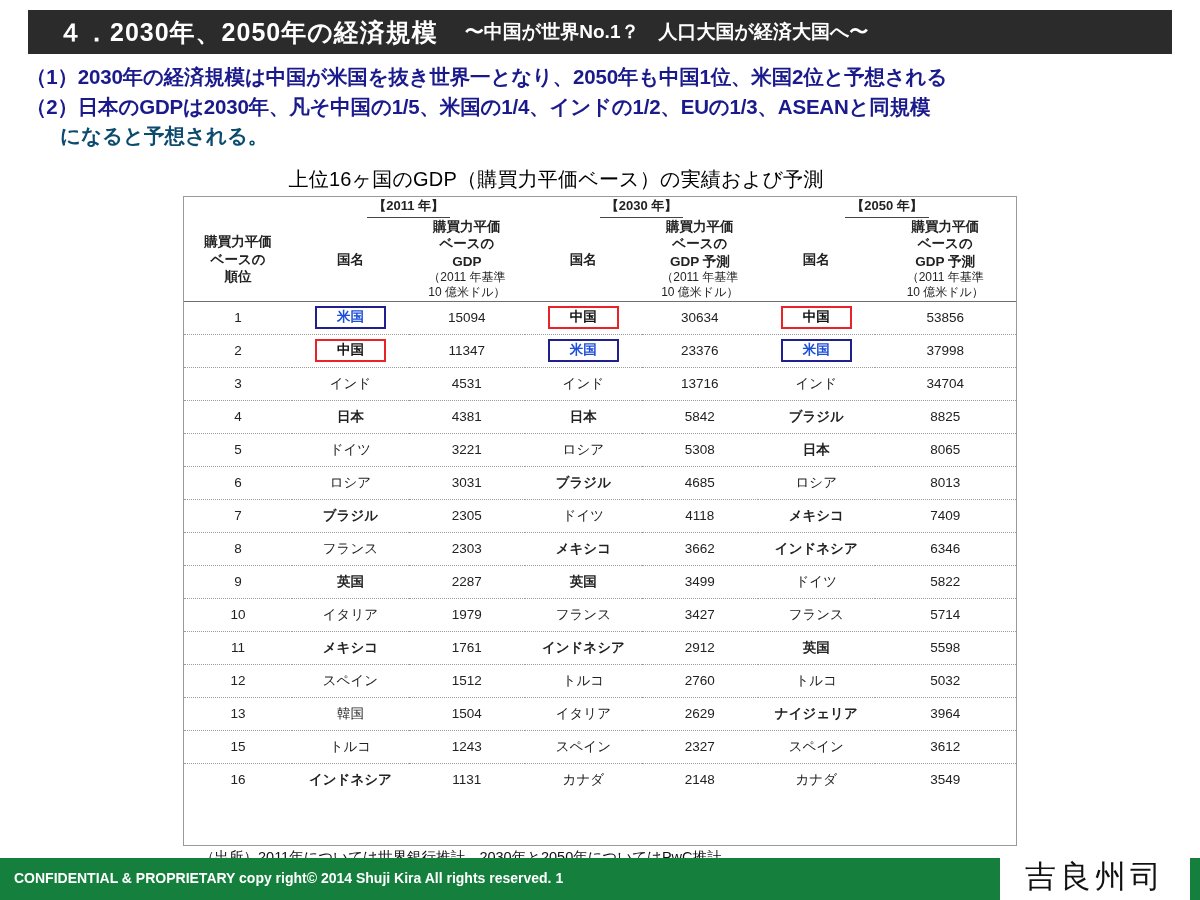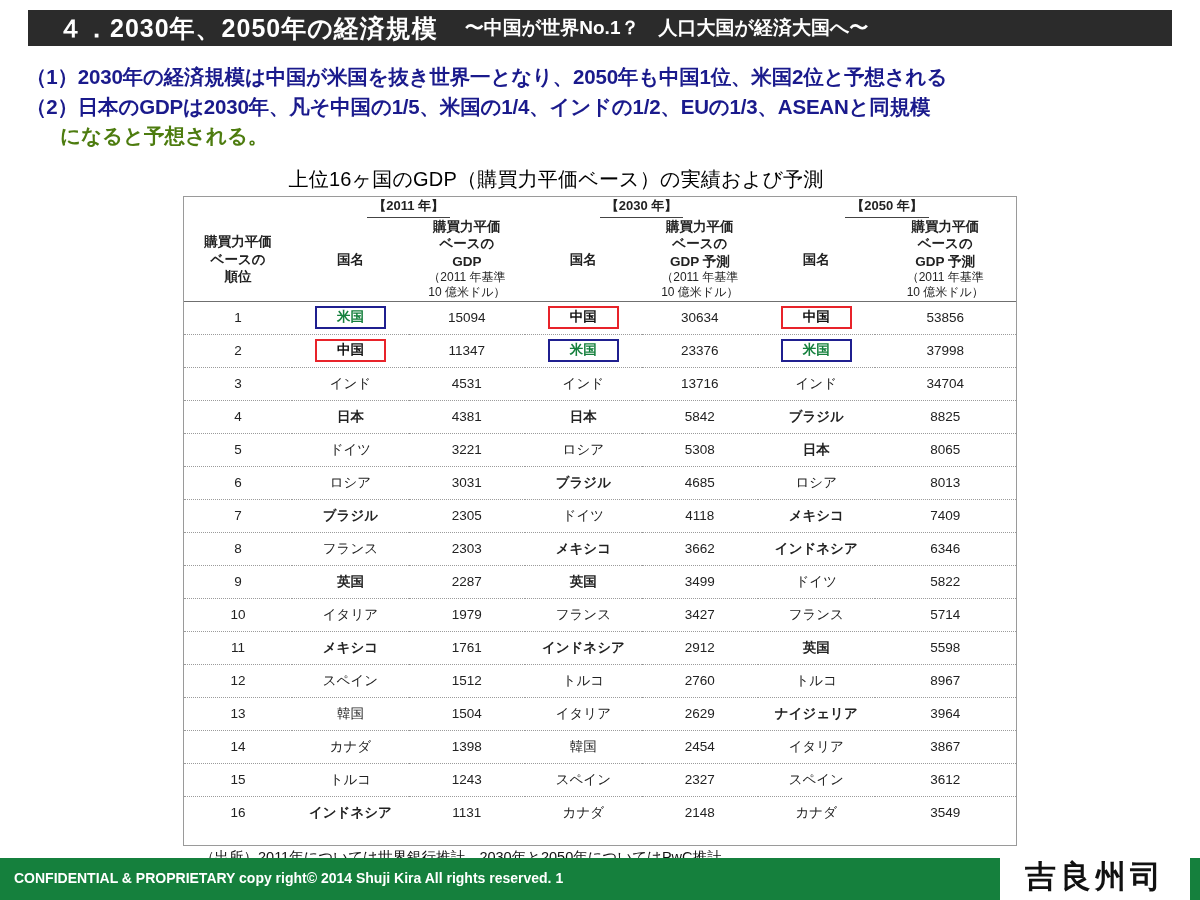--- a/index.html
+++ b/index.html
@@ -15,21 +15,21 @@
     overflow: hidden;
     position: relative;
   }
 
   
   .header-bar {
     position: absolute;
     left: 28px;
     top: 10px;
     width: 1144px;
-    height: 36px;
+    height: 44px;
     background: #2b2b2b;
     color: #ffffff;
     display: flex;
     align-items: center;
     padding-left: 30px;
     box-sizing: border-box;
   }
   .header-title {
     font-size: 25px;
     font-weight: bold;
@@ -61,21 +61,21 @@
   }
   .bullet-num {
     flex: 0 0 auto;
     white-space: nowrap;
   }
   .bullet-text {
     flex: 1 1 auto;
   }
   .bullet-cont {
     font-size: 20.5px;
-    color: #4d7c0f;
+    color: #0c4a6e;
     font-weight: bold;
     line-height: 1.45;
     padding-left: 34px;
   }
 
   
   .table-caption {
     position: absolute;
     top: 166px;
     left: 0;
@@ -147,21 +147,21 @@
   .val-cell  { font-size: 13.5px; }
   .name-cell { font-size: 13.5px; }
   .bold { font-weight: bold; }
   .red  { color: #e8232a; font-weight: bold; }
 
   .box-blue {
     display: inline-block;
     border: 2px solid #1f1f8f;
     padding: 2px 20px;
     font-weight: bold;
-    color: #15803d;
+    color: #1d4ed8;
     line-height: 1.1;
   }
   .box-red {
     display: inline-block;
     border: 2px solid #e8232a;
     padding: 2px 20px;
     font-weight: bold;
     color: #111;
     line-height: 1.1;
   }
@@ -384,41 +384,32 @@
           <td class="name-cell bold">英国</td>
           <td class="val-cell">5598</td>
         </tr>
         <tr class="data-row">
           <td class="rank-cell">12</td>
           <td class="name-cell">スペイン</td>
           <td class="val-cell">1512</td>
           <td class="name-cell">トルコ</td>
           <td class="val-cell">2760</td>
           <td class="name-cell">トルコ</td>
-          <td class="val-cell">8967</td>
+          <td class="val-cell">5032</td>
         </tr>
         <tr class="data-row">
           <td class="rank-cell">13</td>
           <td class="name-cell">韓国</td>
           <td class="val-cell">1504</td>
           <td class="name-cell">イタリア</td>
           <td class="val-cell">2629</td>
           <td class="name-cell bold">ナイジェリア</td>
           <td class="val-cell">3964</td>
         </tr>
         <tr class="data-row">
-          <td class="rank-cell">14</td>
-          <td class="name-cell">カナダ</td>
-          <td class="val-cell">1398</td>
-          <td class="name-cell">韓国</td>
-          <td class="val-cell">2454</td>
-          <td class="name-cell">イタリア</td>
-          <td class="val-cell">3867</td>
-        </tr>
-        <tr class="data-row">
           <td class="rank-cell">15</td>
           <td class="name-cell">トルコ</td>
           <td class="val-cell">1243</td>
           <td class="name-cell">スペイン</td>
           <td class="val-cell">2327</td>
           <td class="name-cell">スペイン</td>
           <td class="val-cell">3612</td>
         </tr>
         <tr class="data-row">
           <td class="rank-cell">16</td>
@@ -432,14 +423,14 @@
       </tbody>
   </table>
 </div>
 
 <div class="source-note">（出所）2011年については世界銀行推計、2030年と2050年についてはPwC推計</div>
 
 <div class="footer-bar">
   <div class="footer-text">CONFIDENTIAL &amp; PROPRIETARY  copy right© 2014   Shuji Kira All rights reserved.    1</div>
 </div>
 <div class="footer-logo-box">
-  <span class="footer-logo-inner" style="font-family:'DejaVu Serif','Liberation Serif',serif;font-size:31px;font-weight:bold;letter-spacing:4px;color:#111;">吉良州司</span>
+  <span class="footer-logo-inner" style="font-family:'DejaVu Serif','Liberation Serif',serif;font-size:31px;font-weight:normal;letter-spacing:4px;color:#111;">吉良州司</span>
 </div>
 
 </body></html>

